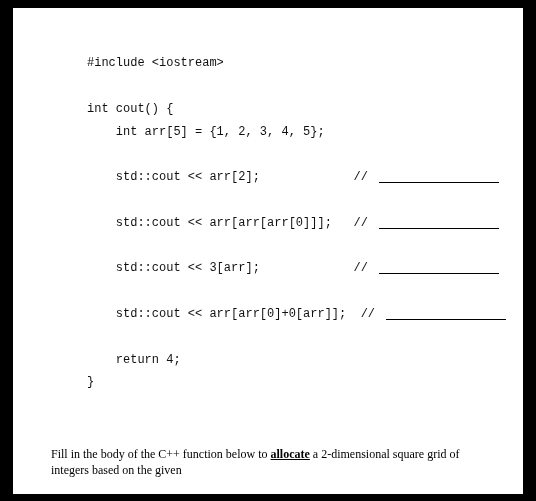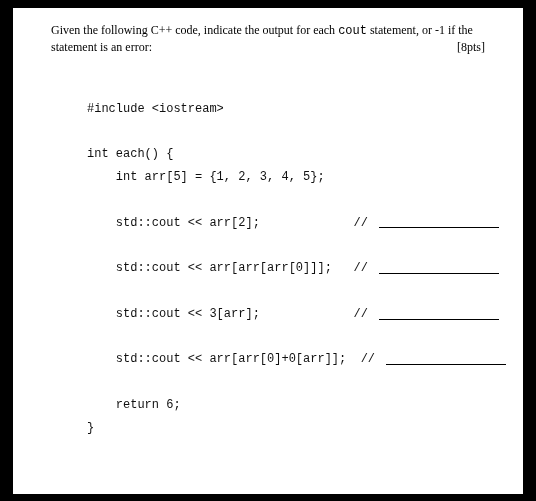--- a/index.html
+++ b/index.html
@@ -74,40 +74,36 @@
     position: relative;
     margin-bottom: 16px;
   }
 </style>
 </head>
 <body>
 
 <div class="viewport">
   <div class="page">
 
-    <div class="q-head">
-      <span>Given the following C++ code, indicate the output for each </span><span class="inline-code">cout</span><span> statement, or -1 if the statement is an error:</span>
-      <span class="pts">[8pts]</span>
-    </div>
 
     <div class="codeblock">
 <span class="line">#include &lt;iostream&gt;</span>
 
-<span class="line">int each() {</span>
+<span class="line">int cout() {</span>
 <span class="line">    int arr[5] = {1, 2, 3, 4, 5};</span>
 
 <span class="line"><span>    std::cout &lt;&lt; arr[2];             // </span><span class="blank"></span></span>
 
 <span class="line"><span>    std::cout &lt;&lt; arr[arr[arr[0]]];   // </span><span class="blank"></span></span>
 
 <span class="line"><span>    std::cout &lt;&lt; 3[arr];             // </span><span class="blank"></span></span>
 
 <span class="line"><span>    std::cout &lt;&lt; arr[arr[0]+0[arr]];  // </span><span class="blank"></span></span>
 
-<span class="line">    return 6;</span>
+<span class="line">    return 4;</span>
 <span class="line">}</span>
 </div>
 
     <div class="sep"></div>
 
     <div class="q2-head">
       <span>Fill in the body of the C++ function below to </span><span class="bold-u">allocate</span><span> a 2-dimensional square grid of integers based on the given </span>
       
     </div>
 

